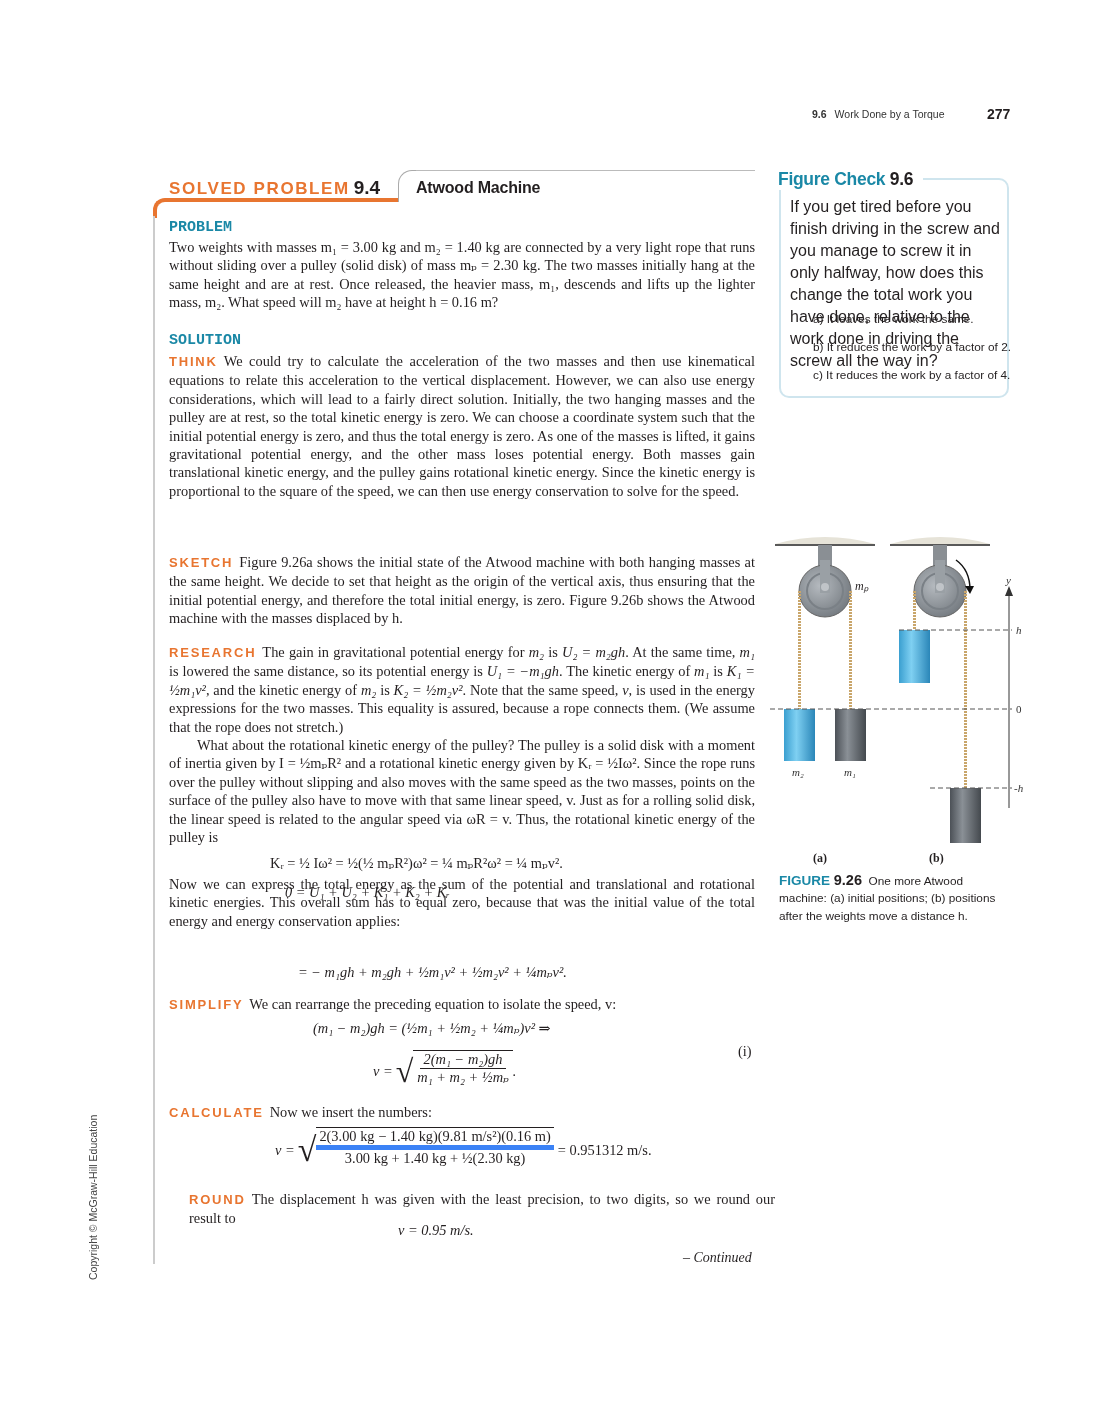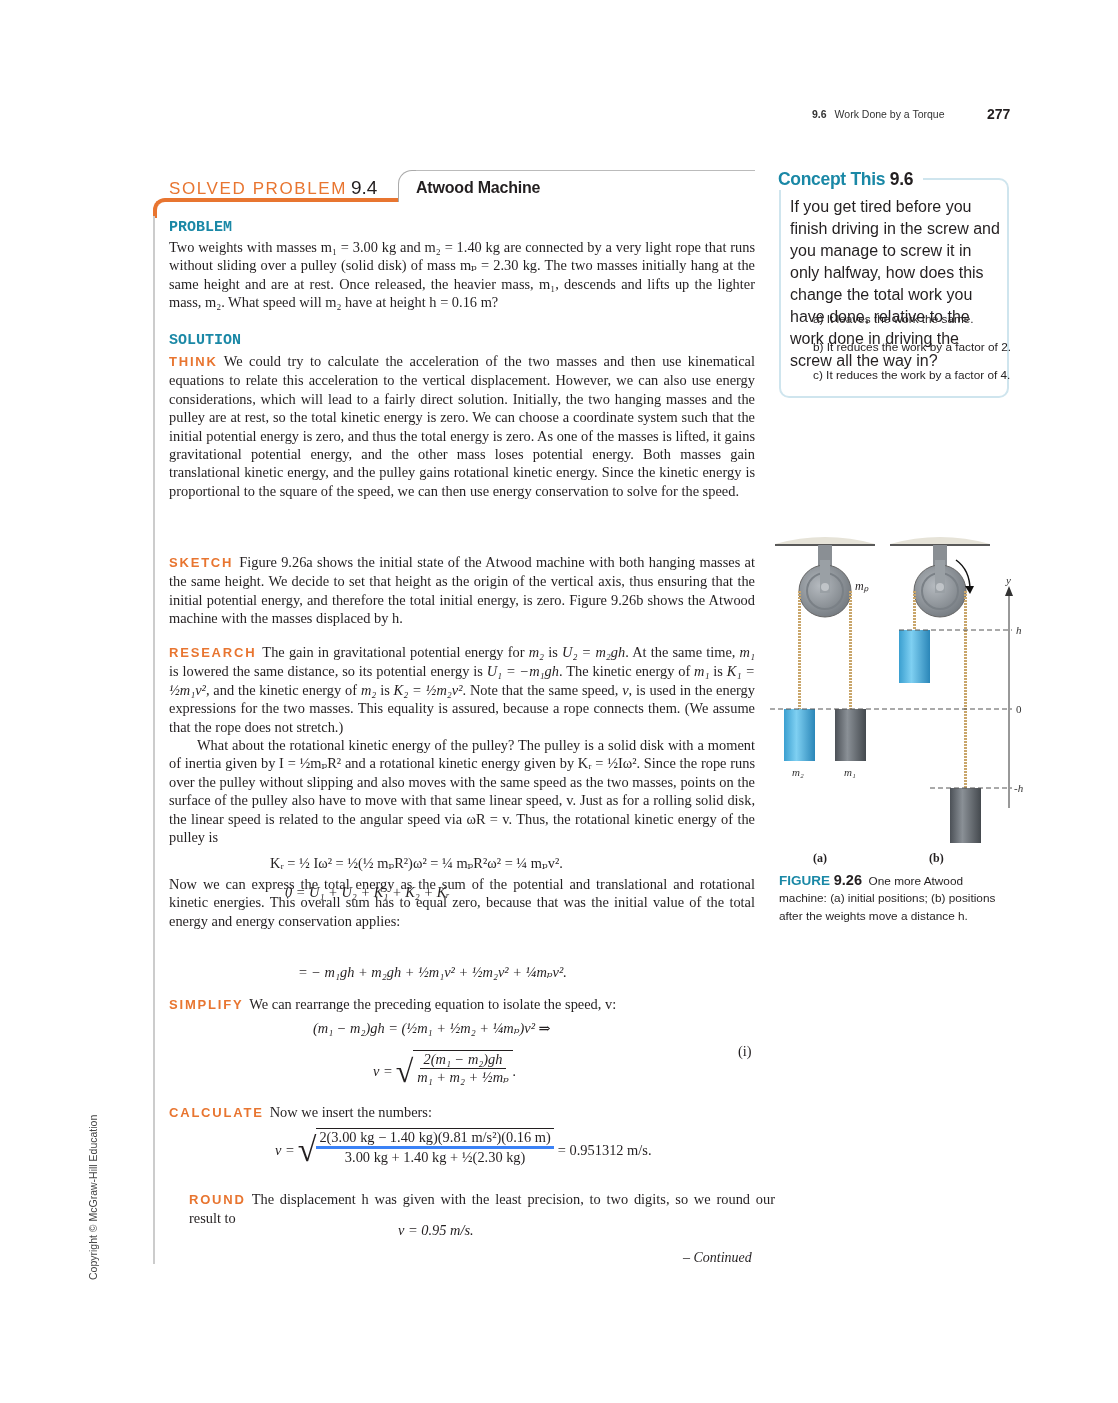--- a/index.html
+++ b/index.html
@@ -4,21 +4,21 @@
 <style>
   html,body{margin:0;padding:0;background:#fff;}
   body{width:1118px;height:1403px;position:relative;overflow:hidden;font-family:"Liberation Serif","DejaVu Serif",serif;color:#231f20;}
   .sans{font-family:"Liberation Sans","DejaVu Sans",sans-serif;}
   .abs{position:absolute;}
   
   #running-head{left:812px;top:108px;font-size:10.5px;color:#333;}
   #running-head b{font-weight:bold;margin-right:8px;}
   #page-number{left:987px;top:106px;font-size:14px;font-weight:bold;text-align:center;}
   
-  #sp-label{left:169px;top:177px;font-size:17px;font-weight:normal;letter-spacing:1.6px;color:#e87530;}
+  #sp-label{left:169px;top:177px;font-size:17px;font-weight:bold;letter-spacing:1.6px;color:#e87530;}
   #sp-num{font-size:19px;color:#231f20;letter-spacing:0;margin-left:4px;}
   #sp-title{left:416px;top:179px;font-size:16px;font-weight:bold;color:#231f20;letter-spacing:-0.2px;}
   .orange-line{left:163px;top:198px;width:235px;height:4px;background:#e87530;border-radius:4px 0 0 0;}
   .orange-curve{left:153px;top:198px;width:14px;height:20px;border-top:4px solid #e87530;border-left:4px solid #e87530;border-top-left-radius:12px;box-sizing:border-box;}
   .tab-curve{left:398px;top:170px;width:18px;height:32px;border-right:1.5px solid #aaa;border-top:1.5px solid #aaa;border-top-right-radius:14px;box-sizing:border-box;transform:scaleX(-1);}
   .top-rule{left:412px;top:170px;width:343px;height:0;border-top:1.5px solid #bbb;}
   .left-rule{left:153px;top:216px;width:0;height:1048px;border-left:2px solid #ccc;}
   
   .col{left:169px;width:586px;font-size:14.4px;line-height:18.4px;text-align:justify;}
   .h-teal{font-family:Liberation Mono, monospace;font-weight:bold;font-size:15px;color:#1a88a6;}
@@ -98,35 +98,35 @@
 </div>
 <div class="abs eqnum">(i)</div>
 
 <div class="abs col" style="top:1103px;">
   <span class="kw">CALCULATE</span><span>Now we insert the numbers:</span>
 </div>
 <div class="abs eq" style="left:275px;top:1133px;display:flex;align-items:center;">
   <i>v =</i>
   <span style="font-size:34px;margin-left:3px;line-height:1;">√</span>
   <span style="display:inline-flex;flex-direction:column;align-items:center;border-top:1px solid #231f20;margin-top:-6px;">
-    <span style="border-bottom:3px solid #3b82f6;padding:0 3px;">2(3.00 kg − 1.40 kg)(9.81 m/s²)(0.16 m)</span>
+    <span style="border-bottom:5px solid #3b82f6;padding:0 3px;">2(3.00 kg − 1.40 kg)(9.81 m/s²)(0.16 m)</span>
     <span style="padding:0 3px;">3.00 kg + 1.40 kg + ½(2.30 kg)</span>
   </span>
   <span style="margin-left:4px;">= 0.951312 m/s.</span>
 </div>
 
 <div class="abs col" style="top:1190px;margin-left:20px;">
   <span class="kw">ROUND</span><span>The displacement h was given with the least precision, to two digits, so we round our result to</span>
 </div>
 <div class="abs eq" style="left:398px;top:1222px;font-style:italic;">v = 0.95 m/s.</div>
 <div class="abs" id="continued">– Continued</div>
 
 <div class="abs" id="cc-box"></div>
 <div class="abs sans" id="cc-title">
-  <span style="color:#1a88a6">Concept This</span> <span>9.6</span>
+  <span style="color:#1a88a6">Figure Check</span> <span>9.6</span>
 </div>
 <div class="abs sans" id="cc-text">If you get tired before you finish driving in the screw and you manage to screw it in only halfway, how does this change the total work you have done, relative to the work done in driving the screw all the way in?</div>
 <div class="abs sans cc-opt" style="top:312px;">a)  It leaves the work the same.</div>
 <div class="abs sans cc-opt" style="top:340px;">b)  It reduces the work by a factor of 2.</div>
 <div class="abs sans cc-opt" style="top:368px;">c)  It reduces the work by a factor of 4.</div>
 
 <svg class="abs" id="figure" width="270" height="320" viewBox="0 0 270 320">
   <defs>
     <linearGradient id="gBlue" x1="0" x2="1">
       <stop offset="0" stop-color="#3a9fd0"></stop>

